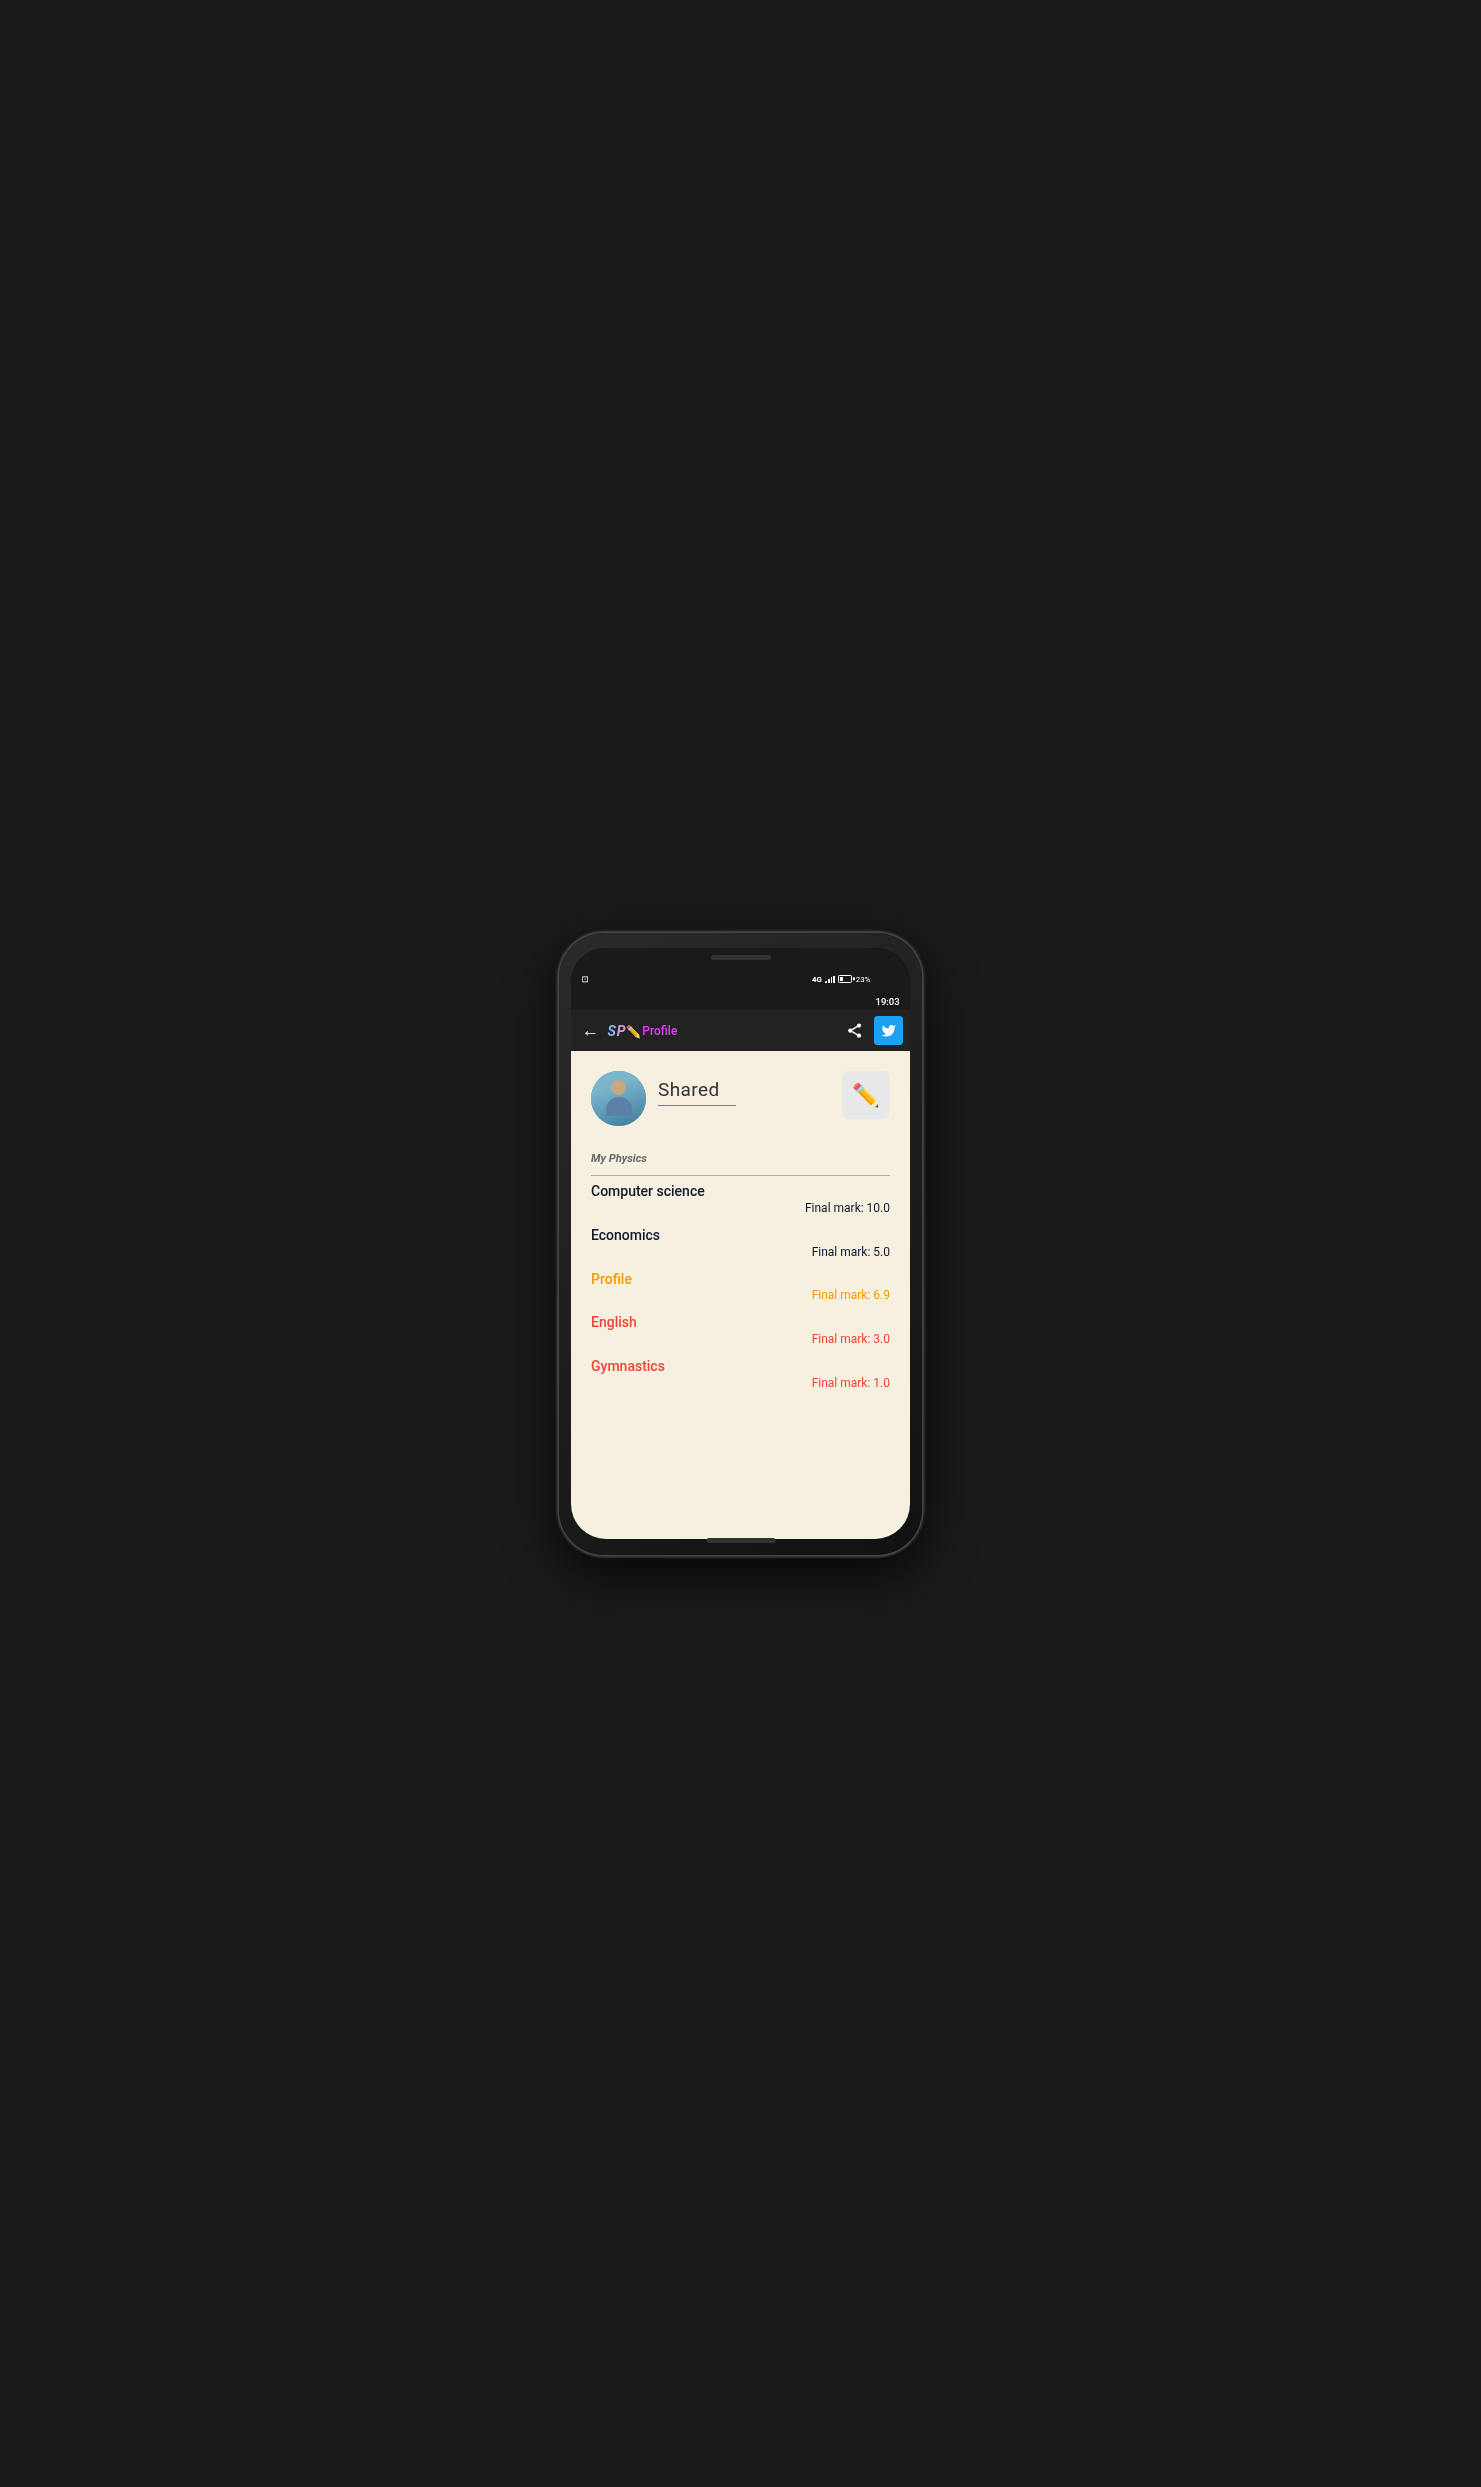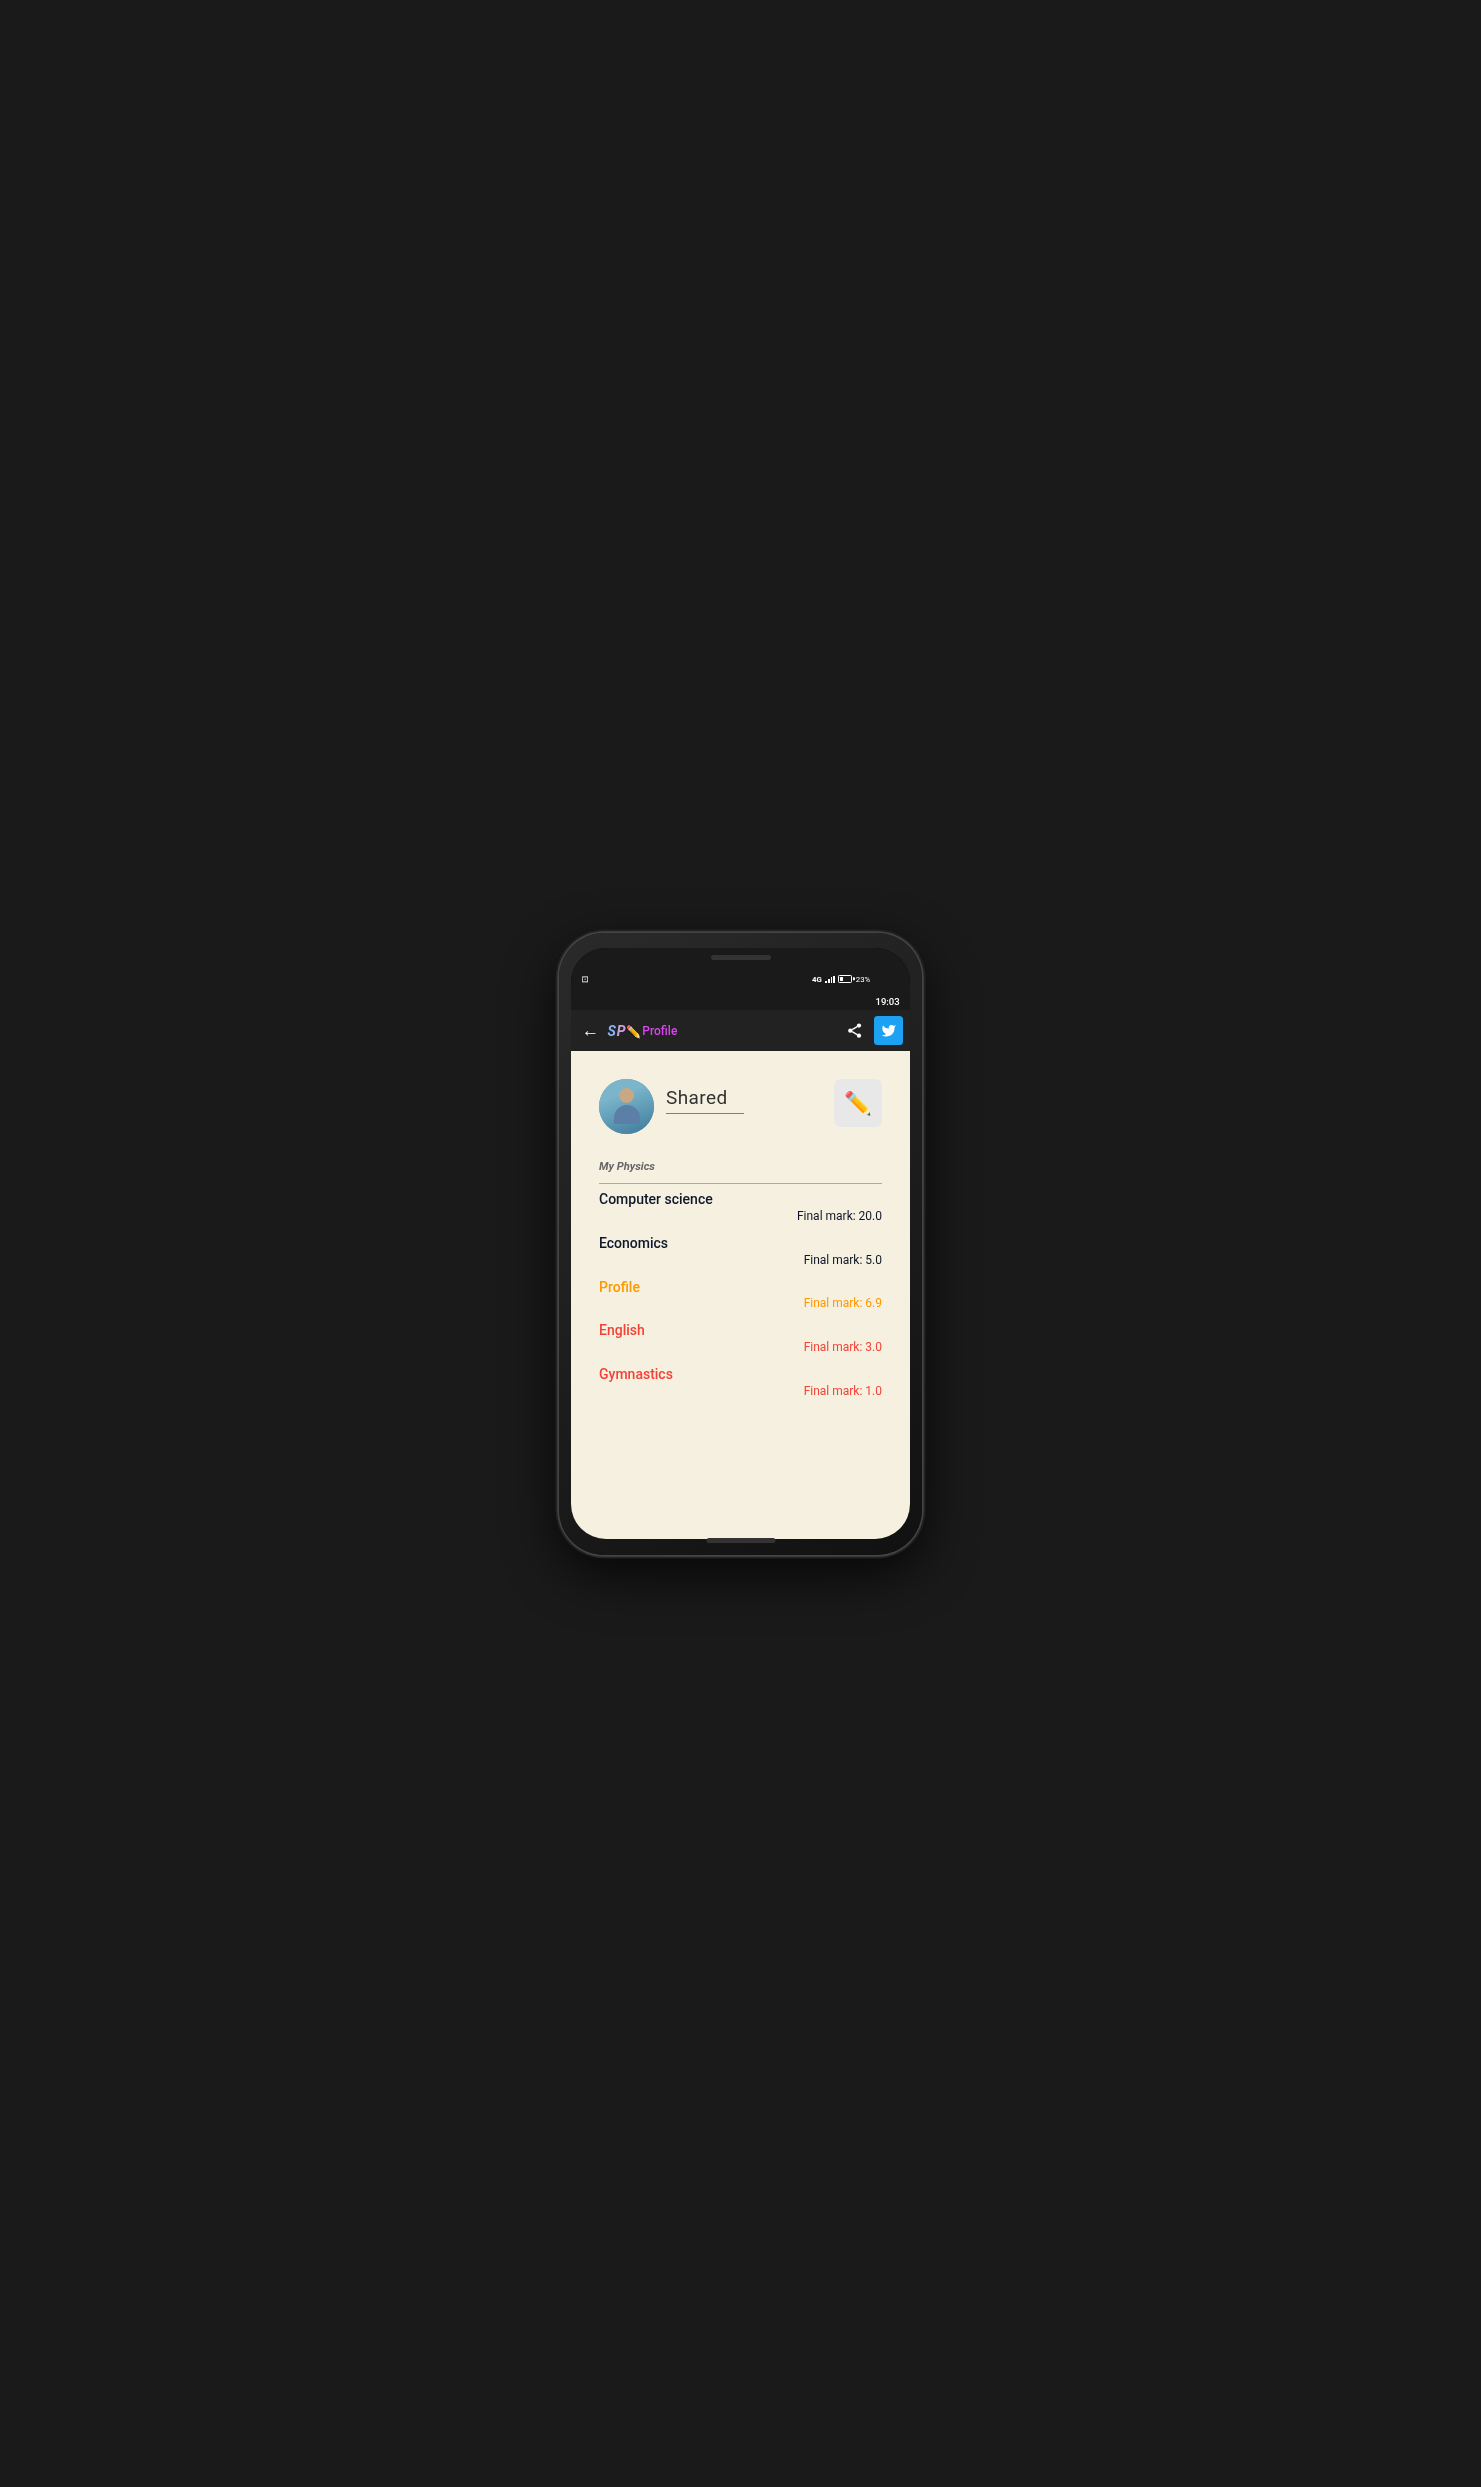--- a/index.html
+++ b/index.html
@@ -193,21 +193,21 @@
       align-items: center;
       justify-content: center;
       cursor: pointer;
     }
 
     
     .main-content {
       flex: 1;
       background: #f5f0e0;
       overflow-y: auto;
-      padding: 28px;
+      padding: 20px;
     }
 
     
     .profile-header {
       display: flex;
       align-items: flex-start;
       gap: 12px;
       margin-bottom: 26px;
     }
 
@@ -390,21 +390,21 @@
         </div>
       </div>
 
       <div>
         <div class="section-title">My Physics</div>
         <hr class="section-divider">
 
         <div id="subjects-list">
             <div class="subject-item">
       <div class="subject-name color-green">Computer science</div>
-      <div class="subject-mark color-green">Final mark: 20.0</div>
+      <div class="subject-mark color-green">Final mark: 10.0</div>
     </div>
             <div class="subject-item">
       <div class="subject-name color-green">Economics</div>
       <div class="subject-mark color-green">Final mark: 5.0</div>
     </div>
             <div class="subject-item">
       <div class="subject-name color-orange">Profile</div>
       <div class="subject-mark color-orange">Final mark: 6.9</div>
     </div>
             <div class="subject-item">

